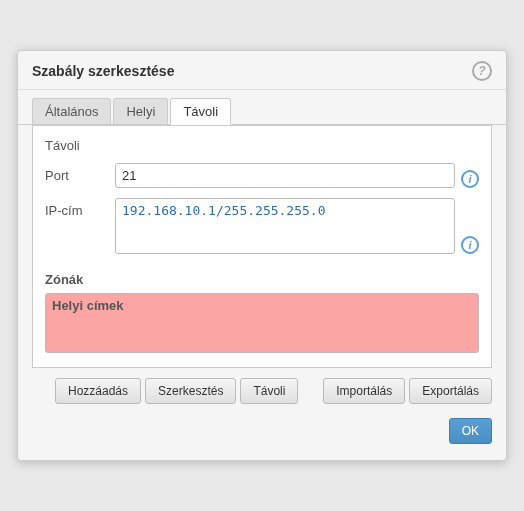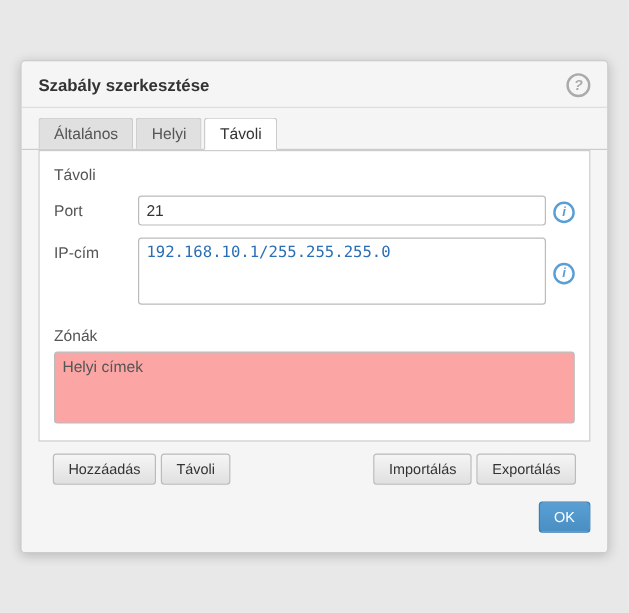--- a/index.html
+++ b/index.html
@@ -92,21 +92,21 @@
     .field-label {
       width: 70px;
       padding-top: 5px;
       color: #555;
       font-size: 13px;
       flex-shrink: 0;
     }
     .field-input-wrap {
       flex: 1;
       display: flex;
-      align-items: center;
+      align-items: flex-end;
     }
     .field-input {
       flex: 1;
       border: 1px solid #bbb;
       border-radius: 3px;
       padding: 4px 6px;
       font-size: 13px;
       outline: none;
       color: #333;
       background: #fff;
@@ -127,20 +127,21 @@
       justify-content: center;
       font-style: italic;
       font-weight: bold;
       margin-left: 6px;
       margin-top: 3px;
       cursor: pointer;
       flex-shrink: 0;
     }
     .zones-section {
       margin-top: 18px;
+      font-weight: bold;
     }
     .zones-label {
       font-size: 13px;
       color: #555;
       margin-bottom: 6px;
     }
     .zones-list {
       border: 1px solid #bbb;
       border-radius: 3px;
       background: #fca5a5;
@@ -150,21 +151,22 @@
       color: #555;
       overflow-y: auto;
     }
     .zones-list-text {
       color: #555;
     }
     .buttons-row {
       display: flex;
       justify-content: space-between;
       margin-top: 10px;
-      padding: 0 26px;
+      padding: 0 14px;
+      margin-left: 23px;
     }
     .btn-group {
       display: flex;
       gap: 4px;
     }
     .btn {
       padding: 5px 12px;
       font-size: 12px;
       border: 1px solid #bbb;
       border-radius: 3px;
@@ -221,20 +223,21 @@
       <div class="zones-label">Zónák</div>
       <div class="zones-list">
         <span class="zones-list-text">Helyi címek</span>
       </div>
     </div>
   </div>
 
   <div class="buttons-row">
     <div class="btn-group">
       <button class="btn">Hozzáadás</button>
+      <button class="btn">Szerkesztés</button>
       <button class="btn">Távoli</button>
     </div>
     <div class="btn-group">
       <button class="btn">Importálás</button>
       <button class="btn">Exportálás</button>
     </div>
   </div>
 
   <div class="ok-row">
     <button class="btn primary">OK</button>

